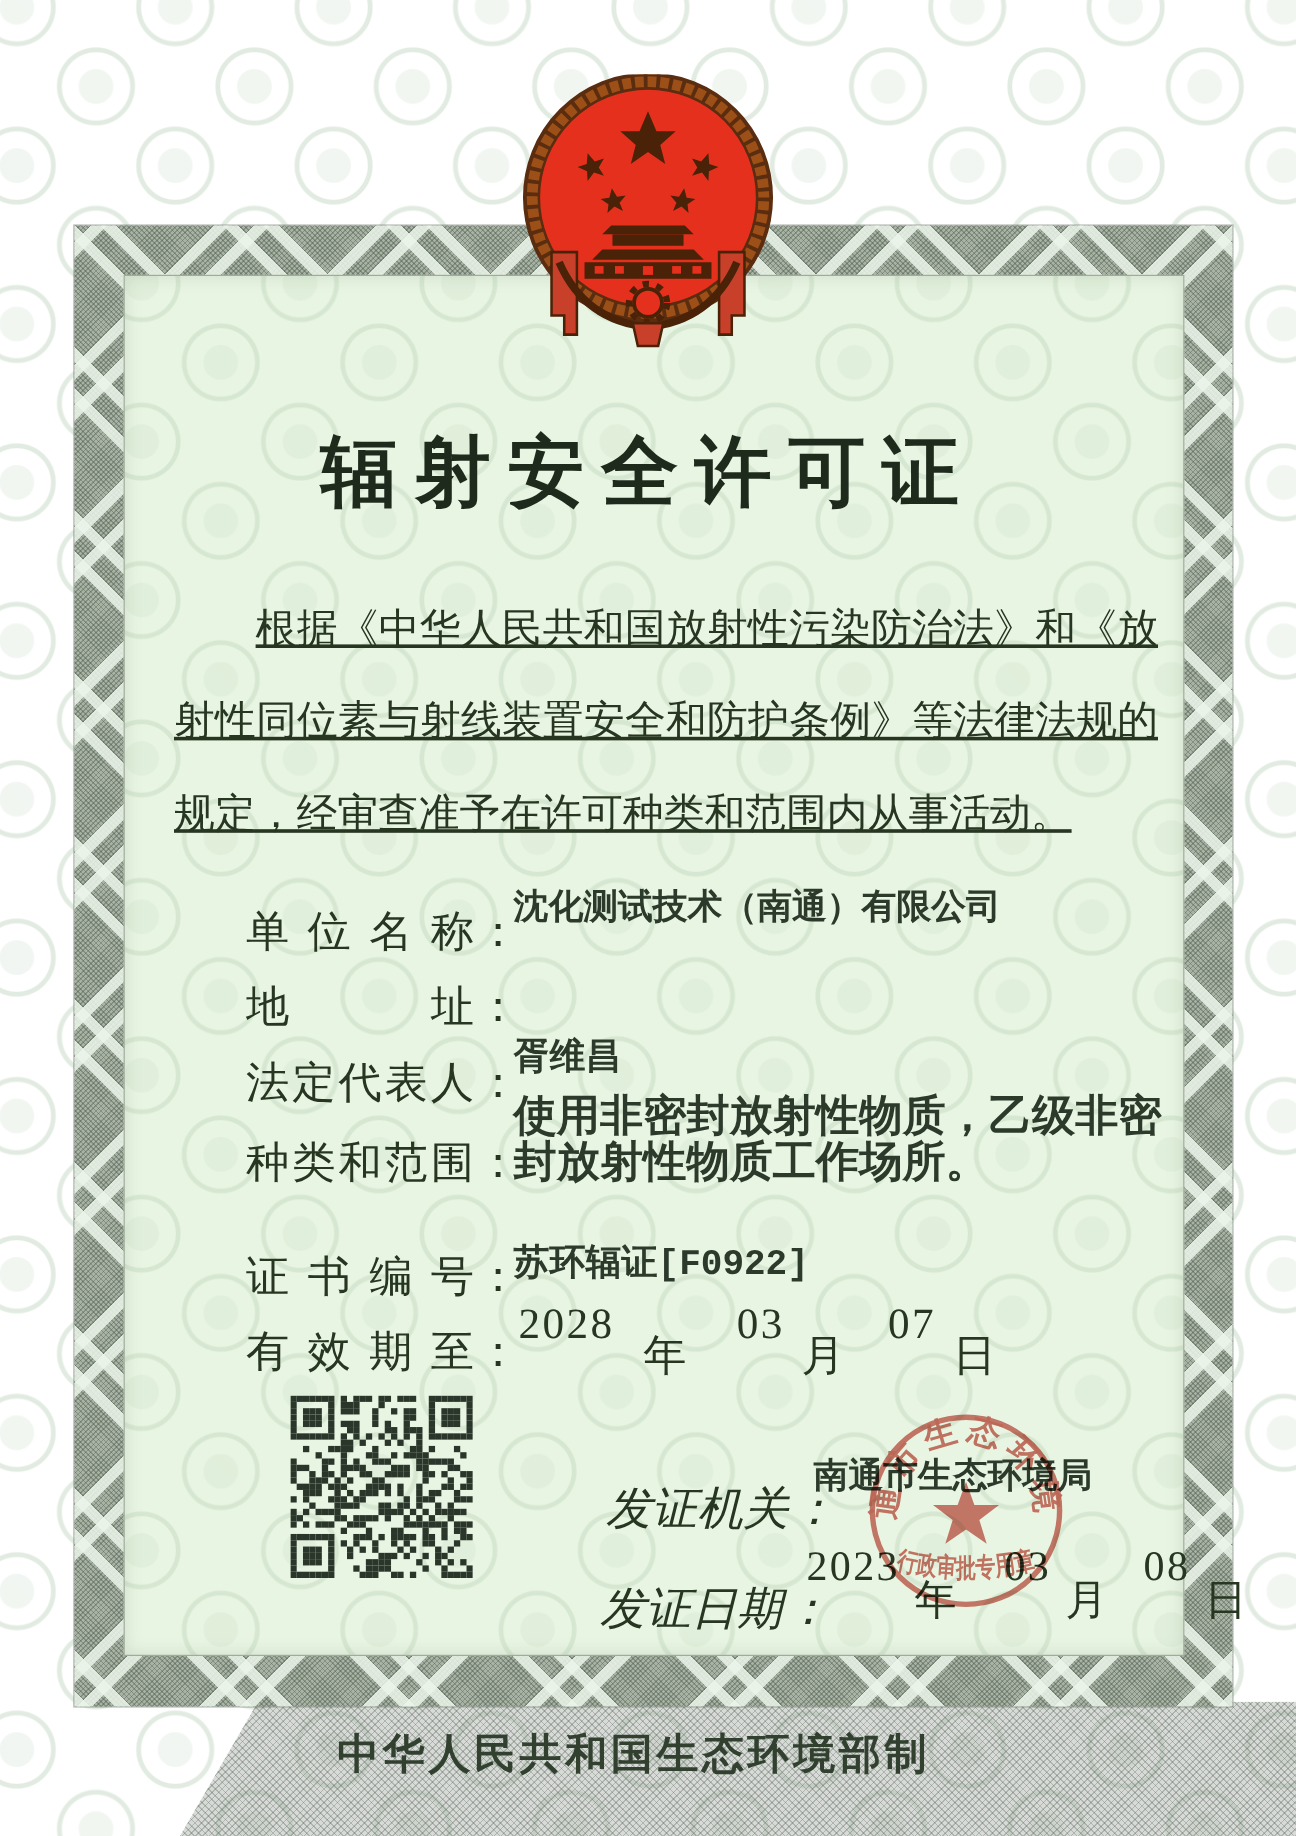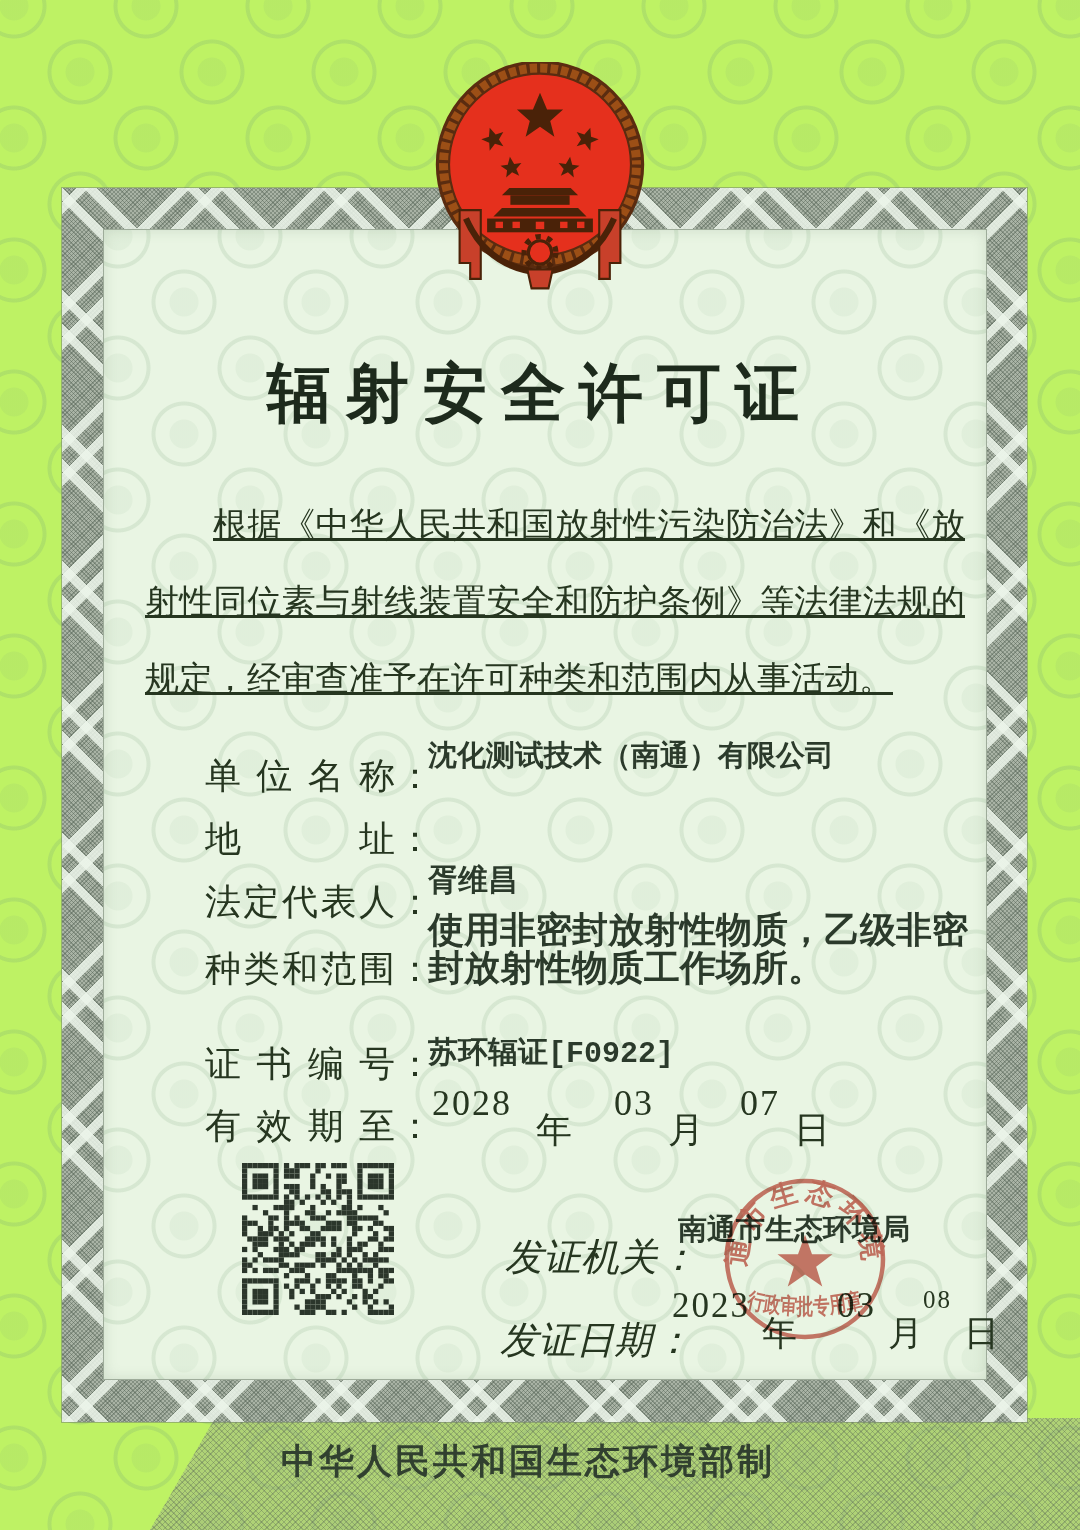--- a/index.html
+++ b/index.html
@@ -1,18 +1,18 @@
 <!DOCTYPE html>
 <html><head>
 <meta charset="utf-8">
 <style>
   html,body{margin:0;padding:0;background:#cfd8cc;}
   #page{
     position:relative;width:1080px;height:1530px;margin:0 auto;
-    background:#bef264;overflow:hidden;
+    background:#ffffff;overflow:hidden;
     font-family:"Liberation Serif", serif;
     color:#22301f;
   }
   .wm-layer{position:absolute;inset:0;pointer-events:none;
     background-image:
       radial-gradient(circle, rgba(255,255,255,0) 28px, rgba(120,165,120,0.22) 29px, rgba(120,165,120,0.22) 32px, rgba(255,255,255,0) 33px),
       radial-gradient(circle, rgba(255,255,255,0) 28px, rgba(120,165,120,0.22) 29px, rgba(120,165,120,0.22) 32px, rgba(255,255,255,0) 33px),
       radial-gradient(circle, rgba(120,165,120,0.10) 0 14px, rgba(255,255,255,0) 15px),
       radial-gradient(circle, rgba(120,165,120,0.10) 0 14px, rgba(255,255,255,0) 15px);
     background-size:132px 132px,132px 132px,132px 132px,132px 132px;
@@ -556,21 +556,21 @@
 
   <div class="issue-label" style="left:505px;top:1232px"><span class="ilabel">发证机关</span><span class="fcolon">：</span></div>
   <div class="fvalue" style="left:678px;top:1210px;font-size:29px">南通市生态环境局</div>
 
   <div class="issue-label" style="left:500px;top:1315px"><span class="ilabel">发证日期</span><span class="fcolon">：</span></div>
   <div class="dategroup" style="left:672px;top:1286px">
     <span class="num" style="font-size:35px">2023</span>
     <span class="unit" style="margin-left:12px;font-size:35px">年</span>
     <span class="num" style="margin-left:40px;font-size:35px">03</span>
     <span class="unit" style="margin-left:12px;font-size:35px">月</span>
-    <span class="num" style="font-size:25px">08</span>
+    <span class="num" style="margin-left:30px;font-size:35px">08</span>
     <span class="unit" style="margin-left:12px;font-size:35px">日</span>
   </div>
 
   <svg class="stamp" viewBox="0 0 200 200">
     <defs>
       <path id="ringPath" d="M 45.6,120 A 58,58 0 1 1 154.4,120" fill="none"></path>
       <path id="bottomPath" d="M 42,148 Q 100,162 158,148" fill="none"></path>
     </defs>
     <circle cx="100" cy="100" r="78" fill="none" stroke="#c8564a" stroke-width="4.5" opacity="0.9"></circle>
     <polygon points="100,81 105.6,96.5 122,96.6 108.9,106.6 113.8,122.3 100,112.8 86.2,122.3 91.1,106.6 78,96.6 94.4,96.5" transform="translate(0,2) scale(1.25) translate(-20,-22)" fill="#c8564a" opacity="0.9"></polygon>

